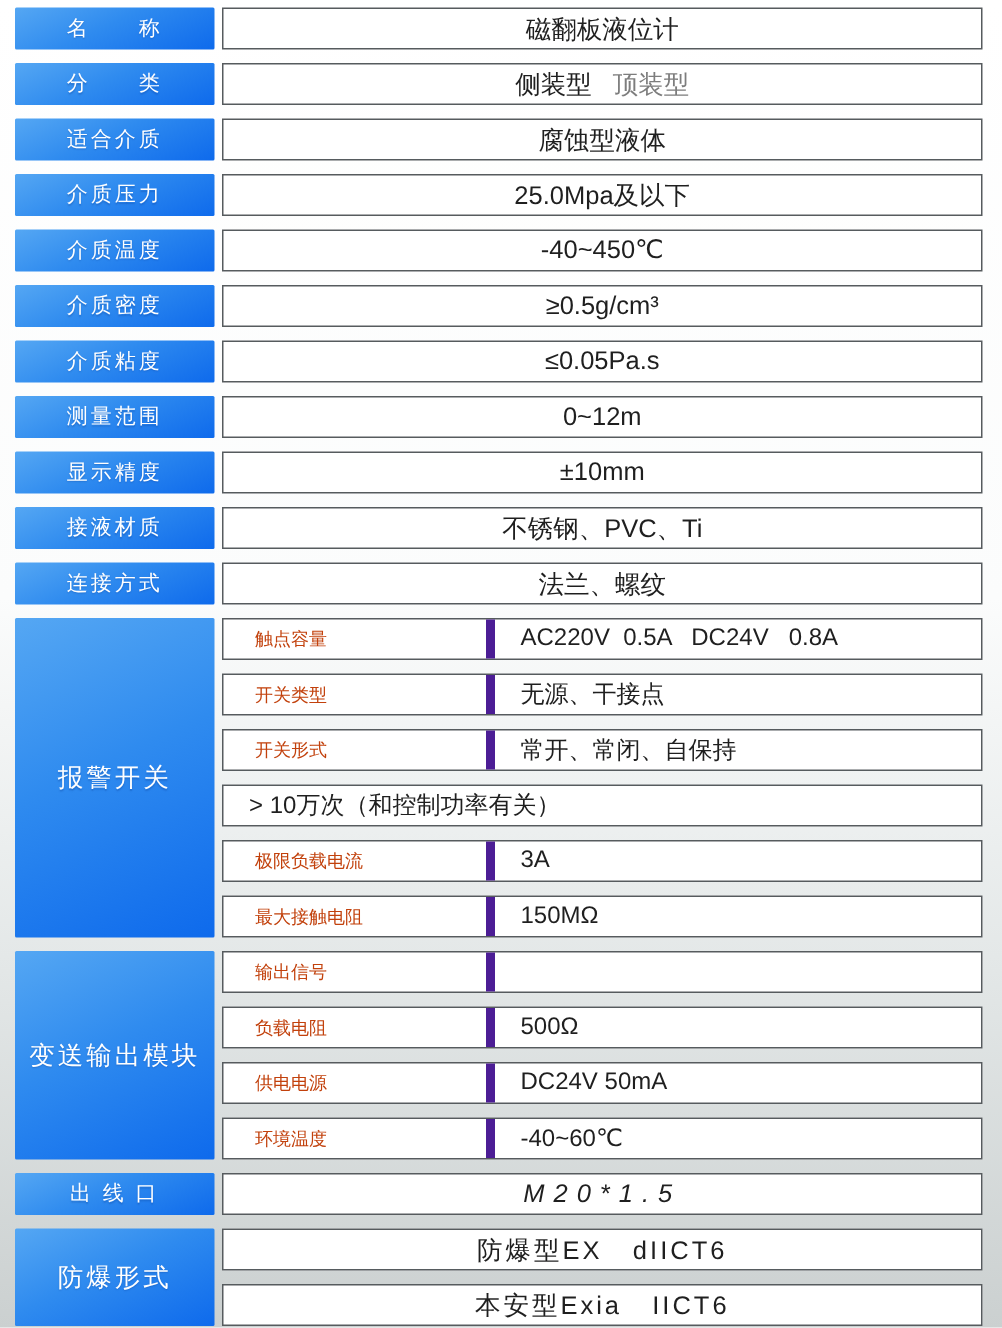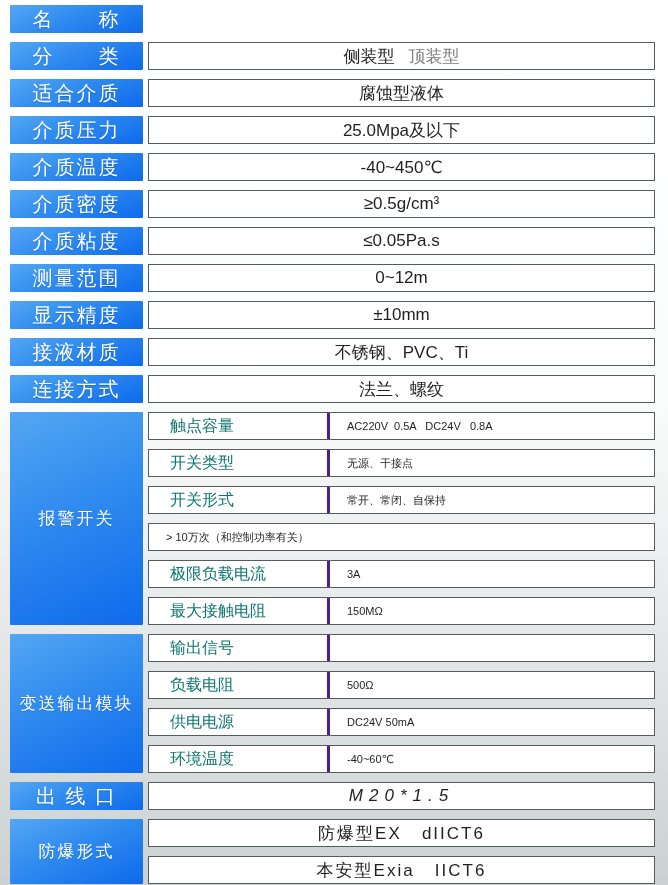--- a/index.html
+++ b/index.html
@@ -13,21 +13,21 @@
   .wrap { padding:5px 0 0 10px; }
 
   .row, .group { display:flex; margin-bottom:9px; }
 
   .lbl {
     width:133px;
     min-height:28px;
     background:linear-gradient(155deg,#55a7f3 0%,#2f8bef 45%,#0e6aec 100%);
     color:#ffffff;
     display:flex; align-items:center; justify-content:center;
-    font-size:20px; letter-spacing:2px;
+    font-size:14px; letter-spacing:2px;
     border-radius:1px;
     text-shadow:0 1px 1px rgba(0,40,120,.25);
     flex-shrink:0;
   }
   .group .lbl { align-self:stretch; font-size:17px;text-align:center; }
 
   .cellcol { margin-left:5px; display:flex; flex-direction:column; }
 
   .cell {
     width:507px; height:28px;
@@ -37,43 +37,48 @@
     font-size:17px; color:#1f1f1f;
   }
   .cell span { white-space:pre; }
   .group .cell { margin-bottom:9px; justify-content:flex-start; }
   .group .cell:last-child { margin-bottom:0; }
 
   .subname {
     width:181px; height:100%;
     display:flex; align-items:center;
     padding-left:21px;
-    border-right:3px solid #4c1d95;
-    font-size:16px; color:#0f766e;
+    border-right:6px solid #4c1d95;
+    font-size:12px; color:#c2410c;
     flex-shrink:0;
   }
   .subval {
     display:flex; align-items:center;
     padding-left:17px;
-    font-size:11px; color:#1f1f1f;
+    font-size:16px; color:#1f1f1f;
   }
 
   .center-cell { justify-content:center !important; }
   .ls2 { letter-spacing:2px; }
   .ls6 { letter-spacing:6px;font-style:italic; }
   .secondary { color:#7d7d7d; margin-left:14px; }
   .primary { color:#1f1f1f; }
 </style>
 </head>
 <body>
 
 <div class="wrap">
 
   <div class="row">
     <div class="lbl">名　　称</div>
+    <div class="cellcol">
+        <div class="cell">
+          <span>磁翻板液位计</span>
+        </div>
+      </div>
   </div>
 
   <div class="row">
     <div class="lbl">分　　类</div>
     <div class="cellcol">
         <div class="cell">
       <span class="primary">侧装型</span>
       <span class="secondary">顶装型</span>
     </div>
       </div>

